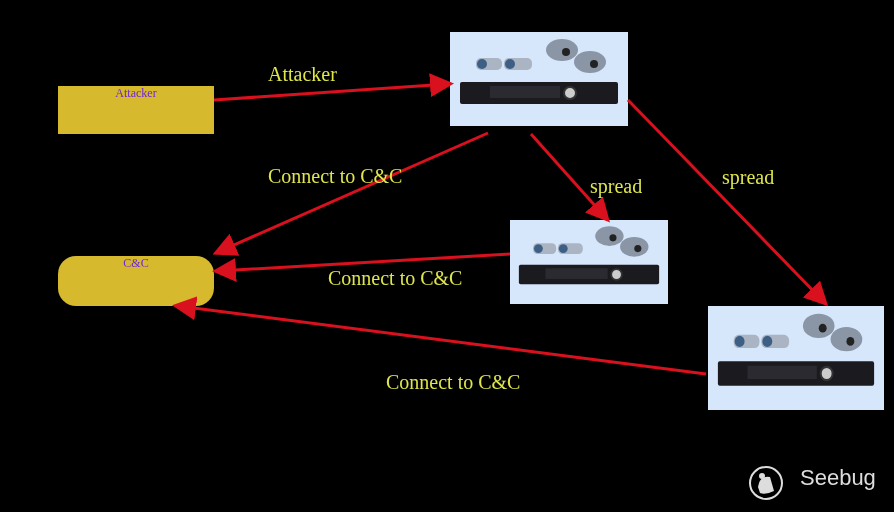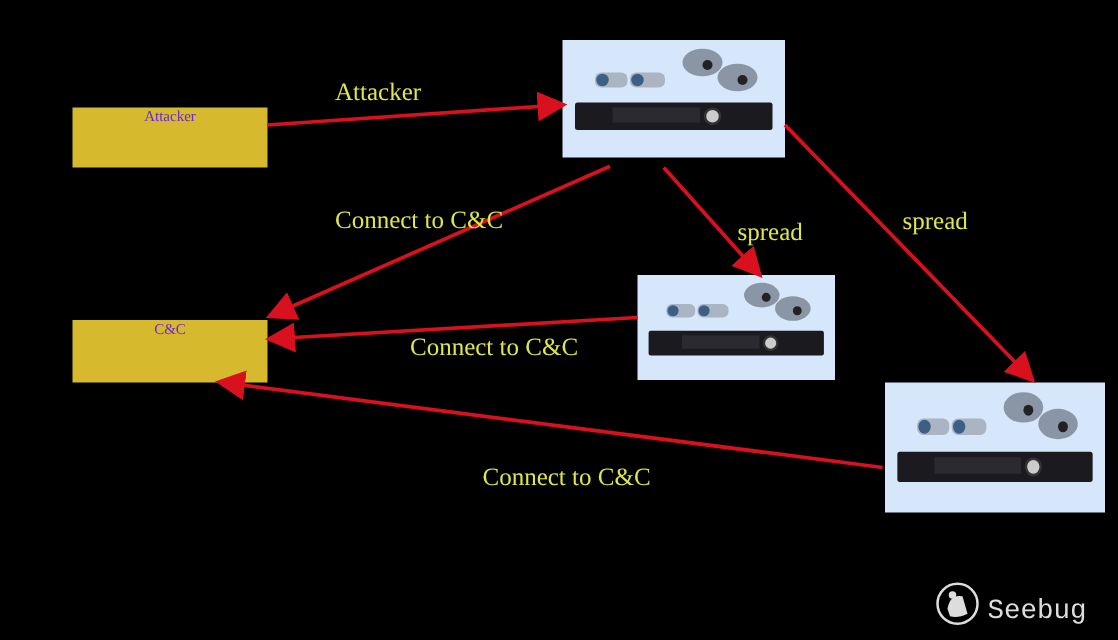--- a/index.html
+++ b/index.html
@@ -1,29 +1,29 @@
 <!DOCTYPE html>
 <html><head>
 <meta charset="utf-8">
 <style>
   html, body { margin:0; padding:0; background:#000; }
   body { width:894px; height:512px; position:relative; overflow:hidden; font-family:"Liberation Serif", serif; }
   .box { position:absolute; background:#d6b92c; color:#6d28d9; display:flex; align-items:flex-start; justify-content:center; font-size:12px; }
   .lbl { position:absolute; color:#dfe64a; font-size:20px; white-space:nowrap; }
   .dev { position:absolute; background:#d6e6fb; overflow:hidden; }
   svg.arrows { position:absolute; left:0; top:0; }
-  .logo { position:absolute; left:748px; top:465px; display:flex; align-items:flex-end; color:#ddd; font-family:Liberation Mono, monospace; font-size:22px; }
+  .logo { position:absolute; left:748px; top:465px; display:flex; align-items:flex-start; color:#ddd; font-family:Liberation Sans, sans-serif; font-size:22px;gap:10px; }
 </style>
 </head>
 <body>
 
 <div class="box" style="left:58px;top:86px;width:156px;height:48px;">
   <span>Attacker</span>
 </div>
-<div class="box" style="left:58px;top:256px;width:156px;height:50px;">
+<div class="box" style="left:58px;top:256px;width:156px;height:50px;border-radius:18px;">
   <span>C&amp;C</span>
 </div>
 
 <div class="dev" style="left:450px;top:32px;width:178px;height:94px;">
   <svg width="178" height="94" viewBox="0 0 178 94">
     <rect x="10" y="50" width="158" height="22" rx="2" fill="#1b1b1f"></rect>
     <rect x="40" y="54" width="70" height="12" fill="#2a2a30"></rect>
     <circle cx="120" cy="61" r="6" fill="#ccc" stroke="#333" stroke-width="2"></circle>
     <rect x="26" y="26" width="26" height="12" rx="5" fill="#aab4c2"></rect>
     <rect x="54" y="26" width="28" height="12" rx="5" fill="#aab4c2"></rect>

